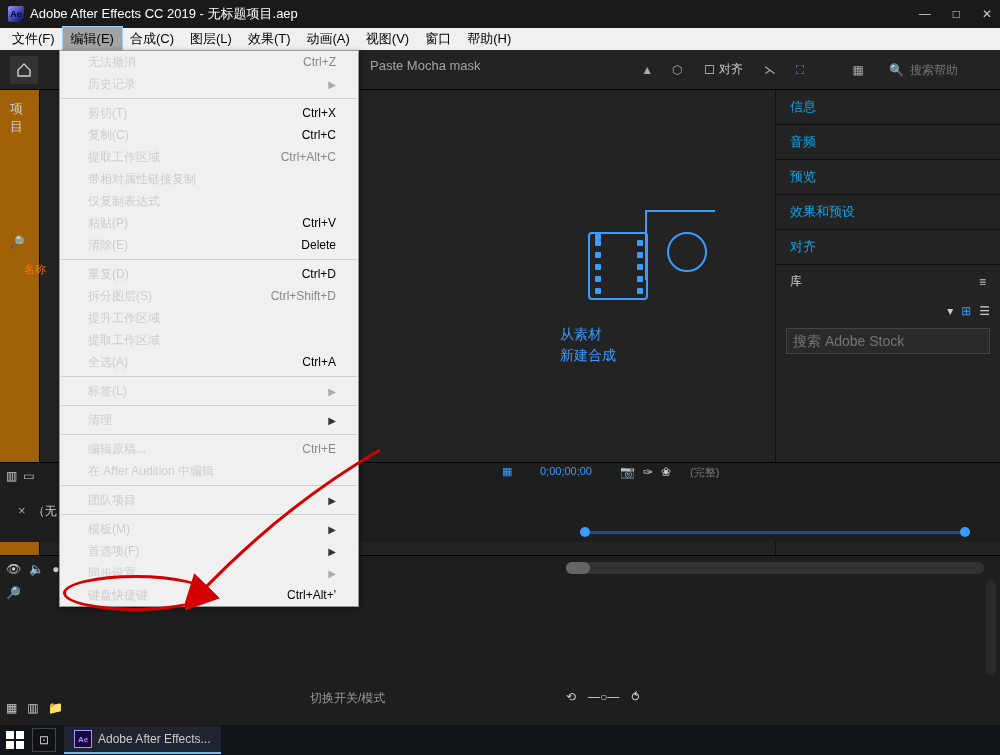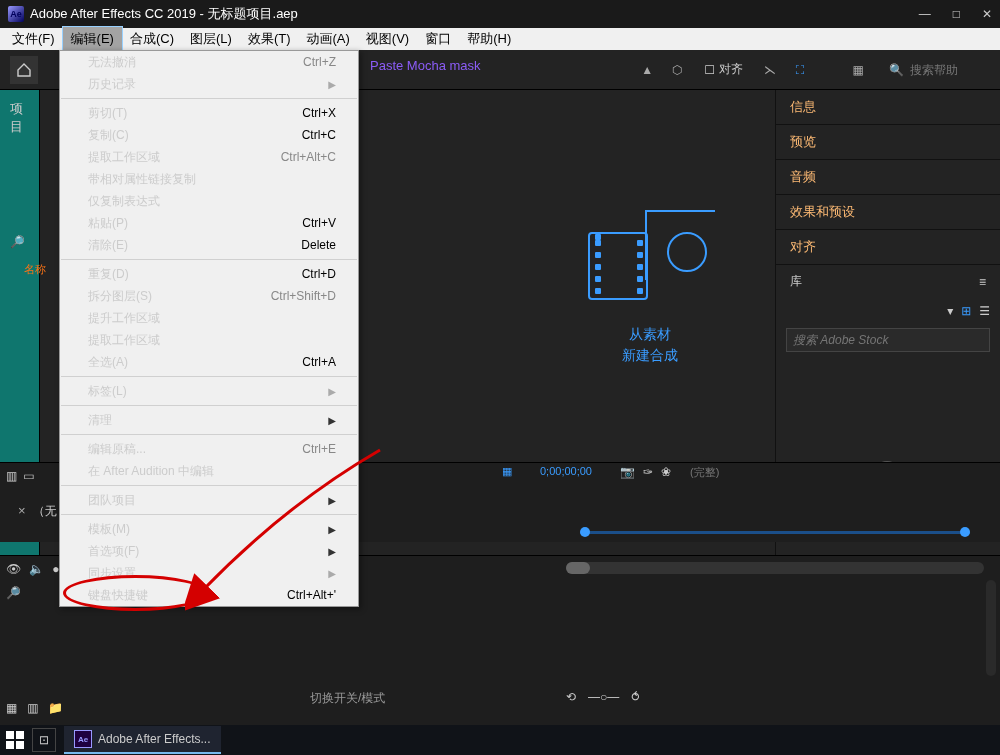--- a/index.html
+++ b/index.html
@@ -12,48 +12,48 @@
 .menubar{height:22px;background:#f0f0f0;display:flex;align-items:center;padding-left:4px}
 .menubar .mitem{padding:3px 8px;color:#000;font-size:13px}
 .menubar .mitem.active{background:#a3a3a3;outline:1px solid #99d1ff}
 .toolbar{height:40px;background:#232323;display:flex;align-items:center;padding:0 10px;gap:8px;border-bottom:1px solid #000}
 .toolbar .home{width:28px;height:28px;background:#333;display:flex;align-items:center;justify-content:center}
 .toolbar .ticon{width:22px;height:22px;display:flex;align-items:center;justify-content:center;color:#aaa}
 .toolbar .btnlike{display:flex;align-items:center;gap:4px;padding:4px 8px;color:#aaa}
 .toolbar .search{display:flex;align-items:center;gap:6px;padding-left:12px}
 .toolbar .search input{background:transparent;border:none;color:#ec4899;font-size:12px;width:80px;outline:none}
 .main{position:absolute;top:90px;left:0;right:0;bottom:30px;background:#232323;display:flex}
-.leftpanel{width:40px;background:#0f766e;border-right:1px solid #000;padding:6px}
+.leftpanel{width:40px;background:#a16207;border-right:1px solid #000;padding:6px}
 .leftpanel .plabel{color:#ccc;font-size:13px;padding:4px}
 .centerpanel{flex:1;background:#232323;position:relative}
 .rightpanel{width:225px;background:#232323;border-left:1px solid #111}
-.rightpanel .section{padding:8px 14px;border-bottom:1px solid #111;color:#fdba74;font-size:13px}
+.rightpanel .section{padding:8px 14px;border-bottom:1px solid #111;color:#0ea5e9;font-size:13px}
 .rightpanel .lib-head{display:flex;align-items:center;justify-content:space-between;padding:8px 14px}
 .rightpanel .lib-tools{display:flex;align-items:center;gap:8px;padding:6px 10px;justify-content:flex-end}
 .rightpanel .lib-tools .grid{color:#3a9cff}
 .rightpanel .lib-search{padding:4px 10px}
-.rightpanel .lib-search input{width:100%;background:#2a2a2a;border:1px solid #444;padding:4px 6px;color:#888;font-style:italic;font-size:12px;outline:none}
+.rightpanel .lib-search input{width:100%;background:#2a2a2a;border:1px solid #444;padding:4px 6px;color:#888;font-size:14px;outline:none}
 .rightpanel .lib-body{height:160px;display:flex;align-items:flex-end;justify-content:center;padding:10px}
 .cloud-icon{width:50px;height:35px;border:2px solid #555;border-radius:20px;position:relative}
 .cloud-icon::before{content:"";position:absolute;width:24px;height:24px;border:2px solid #555;border-radius:50%;top:-12px;left:8px;background:#232323}
 
 .dropdown{position:absolute;left:59px;top:50px;width:300px;background:#f0f0f0;border:1px solid #999;box-shadow:2px 2px 6px rgba(0,0,0,.4);z-index:100}
 .dropdown .mrow{display:flex;align-items:center;justify-content:space-between;padding:4px 22px 4px 28px;color:#000;font-size:13px;height:22px}
 .dropdown .mrow.disabled{color:#888}
 .dropdown .mrow .sc{color:inherit;font-size:12px}
 .dropdown .sep{height:1px;background:#d0d0d0;margin:3px 1px}
 .dropdown .arrow{font-size:10px;color:#333}
 .dropdown .mrow.disabled .arrow{color:#aaa}
 
 .anno-ellipse{position:absolute;left:63px;top:575px;width:145px;height:36px;border:3px solid #d40000;border-radius:50%;z-index:200;pointer-events:none}
 .anno-arrow{position:absolute;left:185px;top:445px;z-index:200;pointer-events:none}
 
 .proj-search{position:absolute;left:10px;top:235px;display:flex;align-items:center;gap:6px;color:#888}
 .proj-header{position:absolute;left:24px;top:262px;color:#f97316;font-size:11px}
-.comp-placeholder{position:absolute;left:560px;top:210px;width:180px;text-align:center;color:#3a9cff}
+.comp-placeholder{position:absolute;left:560px;top:210px;width:180px;text-align:left;color:#3a9cff}
 .comp-placeholder .art{width:140px;height:100px;margin:0 auto 14px;position:relative}
 .comp-placeholder .filmstrip{position:absolute;left:8px;top:22px;width:60px;height:68px;border:2px solid #3a9cff;border-radius:4px}
 .comp-placeholder .filmstrip::before,.comp-placeholder .filmstrip::after{content:"";position:absolute;left:5px;width:6px;height:6px;background:#3a9cff;border-radius:1px}
 .comp-placeholder .filmstrip::before{top:6px;box-shadow:0 12px 0 #3a9cff,0 24px 0 #3a9cff,0 36px 0 #3a9cff,0 48px 0 #3a9cff,42px 0 0 #3a9cff,42px 12px 0 #3a9cff,42px 24px 0 #3a9cff,42px 36px 0 #3a9cff,42px 48px 0 #3a9cff}
 .comp-placeholder .shapeset{position:absolute;right:5px;top:0;width:70px;height:70px;border:2px solid #3a9cff;border-bottom:none;border-right:none}
 .comp-placeholder .shapeset .circ{position:absolute;width:40px;height:40px;border:2px solid #3a9cff;border-radius:50%;left:20px;top:20px}
 .comp-placeholder .txt{color:#3a9cff;font-size:14px;line-height:1.5}
 .timeline-area{position:absolute;left:0;right:0;top:462px;height:80px;background:#1e1e1e;border-top:1px solid #000}
 .timeline-area .ticons{position:absolute;left:6px;top:6px;display:flex;gap:6px;color:#999}
 .timeline-area .tabx{position:absolute;left:18px;top:40px;color:#aaa;font-size:13px}
@@ -129,22 +129,22 @@
   </div>
 </div>
 
 <div class="main">
   <div class="leftpanel">
     <div class="plabel">项目</div>
   </div>
   <div class="centerpanel"></div>
   <div class="rightpanel">
     <div class="section">信息</div>
+    <div class="section">音频</div>
     <div class="section">预览</div>
-    <div class="section">音频</div>
     <div class="section">效果和预设</div>
     <div class="section">对齐</div>
     <div class="lib-head">
       <span>库</span>
       <span>≡</span>
     </div>
     <div class="lib-tools">
       <span>▾</span>
       <span class="grid">⊞</span>
       <span>☰</span>
@@ -314,21 +314,21 @@
     <div class="mrow disabled">
       <span>同步设置</span>
       <span class="arrow">▶</span>
     </div>
     <div class="mrow">
       <span>键盘快捷键</span>
       <span class="sc">Ctrl+Alt+'</span>
     </div>
   </div>
 
-<div style="position:absolute;left:370px;top:58px;color:#8b5cf6;font-size:13px;z-index:101">Paste Mocha mask</div>
+<div style="position:absolute;left:370px;top:58px;color:#a3a3a3;font-size:13px;z-index:101">Paste Mocha mask</div>
 
 <div class="anno-ellipse"></div>
 <svg class="anno-arrow" width="220" height="170">
   <defs>
       <marker id="ah" markerWidth="12" markerHeight="12" refX="2" refY="6" orient="auto">
         <path d="M0,0 L12,6 L0,12 Z" fill="#d40000"></path>
       </marker>
     </defs>
   <path d="M195,5 Q100,60 18,145" stroke="#d40000" stroke-width="3" fill="none" marker-end="url(#ah)"></path>
 </svg>

